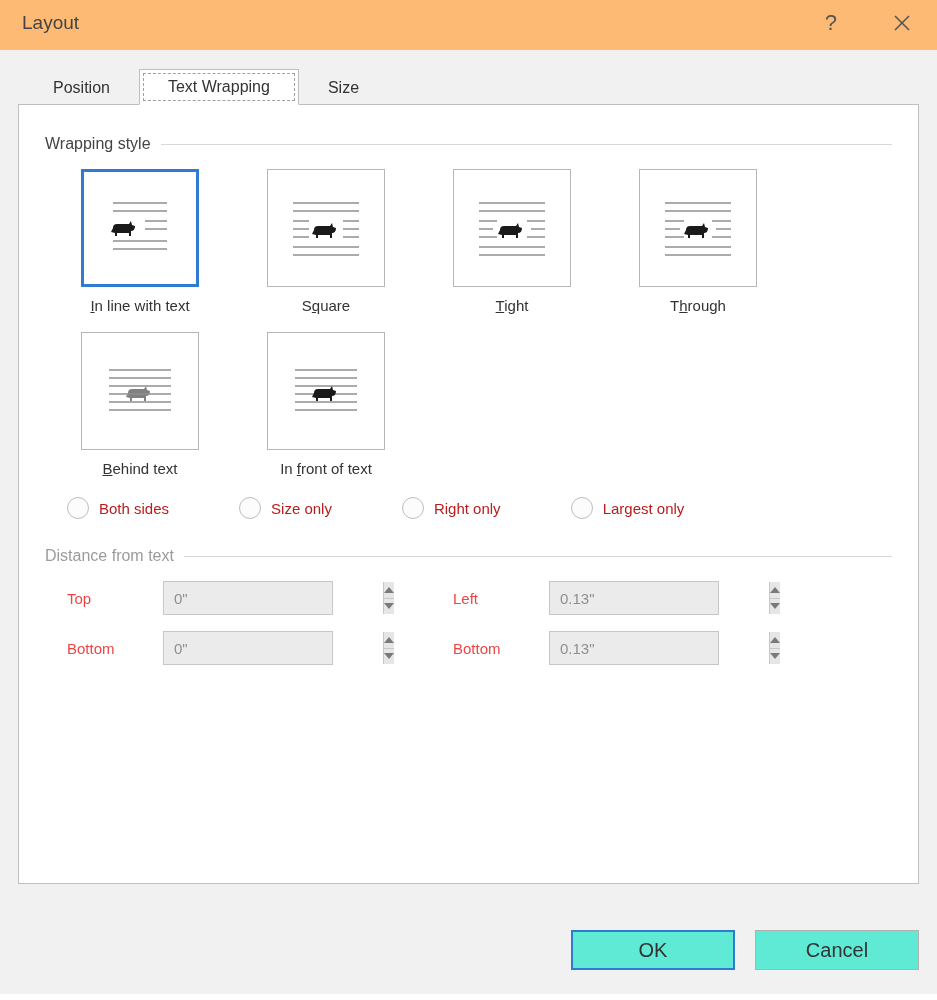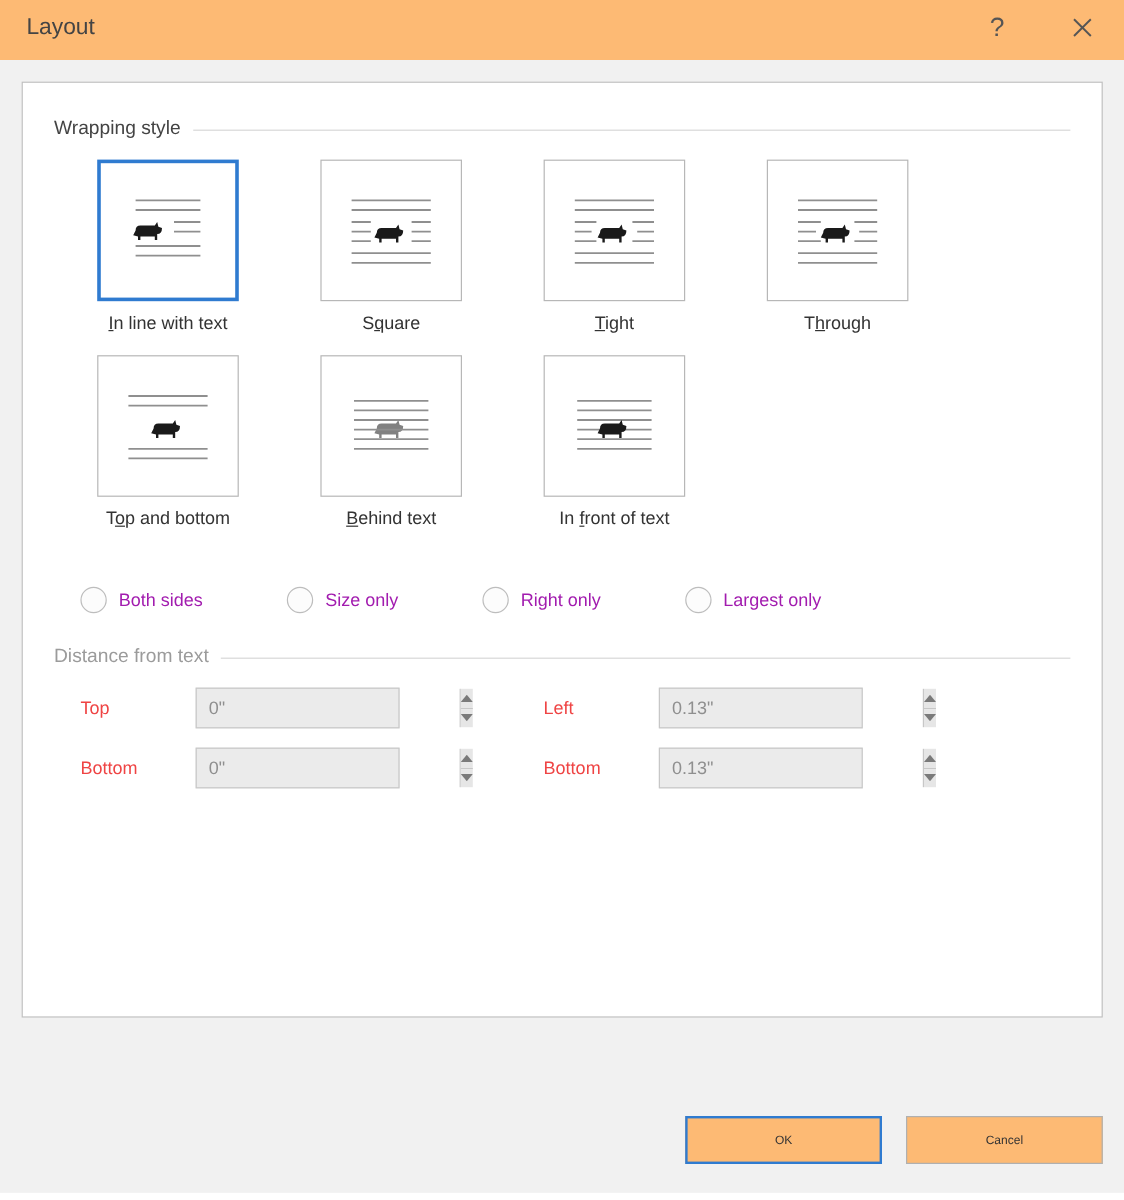--- a/index.html
+++ b/index.html
@@ -90,21 +90,21 @@
     height: 1px;
     background: #d8d8d8;
     margin-left: 10px;
   }
   .group-header.disabled { color: #9b9b9b; }
 
   .styles-grid {
     display: flex;
     flex-wrap: wrap;
     gap: 18px 40px;
-    margin-bottom: 48px;
+    margin-bottom: 20px;
     margin-left: 22px;
   }
   .style-option {
     width: 146px;
     display: flex;
     flex-direction: column;
     align-items: center;
     cursor: default;
   }
   .style-thumb {
@@ -130,21 +130,21 @@
   .radios {
     display: flex;
     gap: 70px;
     margin-left: 22px;
     margin-bottom: 28px;
   }
   .radio {
     display: flex;
     align-items: center;
     gap: 10px;
-    color: #a21caf;
+    color: #b91c1c;
     cursor: default;
   }
   .radio .circle {
     width: 22px; height: 22px;
     border: 1.5px solid #bdbdbd;
     border-radius: 50%;
     background: #fcfcfc;
   }
 
   .distance-row {
@@ -193,23 +193,23 @@
     bottom: 24px;
     display: flex;
     gap: 20px;
   }
   .btn {
     width: 164px;
     height: 40px;
     display: flex;
     align-items: center;
     justify-content: center;
-    background: #fdba74;
+    background: #5eead4;
     border: 1px solid #b0b0b0;
-    font-size: 10px;
+    font-size: 20px;
     color: #333;
     cursor: default;
   }
   .btn.primary {
     border: 2px solid #2f7bd0;
   }
 
   
   .thumb-svg { width: 90px; height: 78px; }
   .thumb-svg .tline { stroke: #8f8f8f; stroke-width: 1.5; }
@@ -224,20 +224,25 @@
   <div class="close">
     <svg width="20" height="20" viewBox="0 0 20 20">
       <line x1="3" y1="3" x2="17" y2="17" stroke-width="1.6"></line>
       <line x1="17" y1="3" x2="3" y2="17" stroke-width="1.6"></line>
     </svg>
   </div>
 </div>
 
 <div class="body-area">
 
+  <div class="tabstrip">
+    <div class="tab">Position</div>
+    <div class="tab active">Text Wrapping</div>
+    <div class="tab">Size</div>
+  </div>
 
   <div class="panel">
 
     <div class="group-header">
       <span>Wrapping style</span>
       <div class="rule"></div>
     </div>
 
     <div class="styles-grid">
 
@@ -306,32 +311,20 @@
             <line class="tline" x1="12" y1="48" x2="31" y2="48"></line>
               <line class="tline" x1="59" y1="48" x2="78" y2="48"></line>
             <line class="tline" x1="12" y1="58" x2="78" y2="58"></line>
             <line class="tline" x1="12" y1="66" x2="78" y2="66"></line>
             <path class="dog" d="M35 46 L35 49 L37 49 L37 46 L49 46 L49 49 L51 49 L51 44 Q55 44 55 39 L52 38 L51 34 L49 37 L37 37 Q33 37 33 41 L31 45 Z"></path>
           </svg>
         </div>
         <div class="style-label">T<span class="ul">h</span>rough</div>
       </div>
 
-      <div class="style-option">
-        <div class="style-thumb">
-          <svg class="thumb-svg" viewBox="0 0 90 78">
-            <line class="tline" x1="12" y1="14" x2="78" y2="14"></line>
-            <line class="tline" x1="12" y1="22" x2="78" y2="22"></line>
-            <line class="tline" x1="12" y1="58" x2="78" y2="58"></line>
-            <line class="tline" x1="12" y1="66" x2="78" y2="66"></line>
-            <path class="dog" d="M35 46 L35 49 L37 49 L37 46 L49 46 L49 49 L51 49 L51 44 Q55 44 55 39 L52 38 L51 34 L49 37 L37 37 Q33 37 33 41 L31 45 Z"></path>
-          </svg>
-        </div>
-        <div class="style-label">T<span class="ul">o</span>p and bottom</div>
-      </div>
 
       <div class="style-option">
         <div class="style-thumb">
           <svg class="thumb-svg" viewBox="0 0 90 78">
             <path class="dog" d="M35 46 L35 49 L37 49 L37 46 L49 46 L49 49 L51 49 L51 44 Q55 44 55 39 L52 38 L51 34 L49 37 L37 37 Q33 37 33 41 L31 45 Z" opacity="0.55"></path>
             <line class="tline" x1="14" y1="18" x2="76" y2="18"></line>
             <line class="tline" x1="14" y1="26" x2="76" y2="26"></line>
             <line class="tline" x1="14" y1="34" x2="76" y2="34"></line>
             <line class="tline" x1="14" y1="42" x2="76" y2="42"></line>
             <line class="tline" x1="14" y1="50" x2="76" y2="50"></line>

